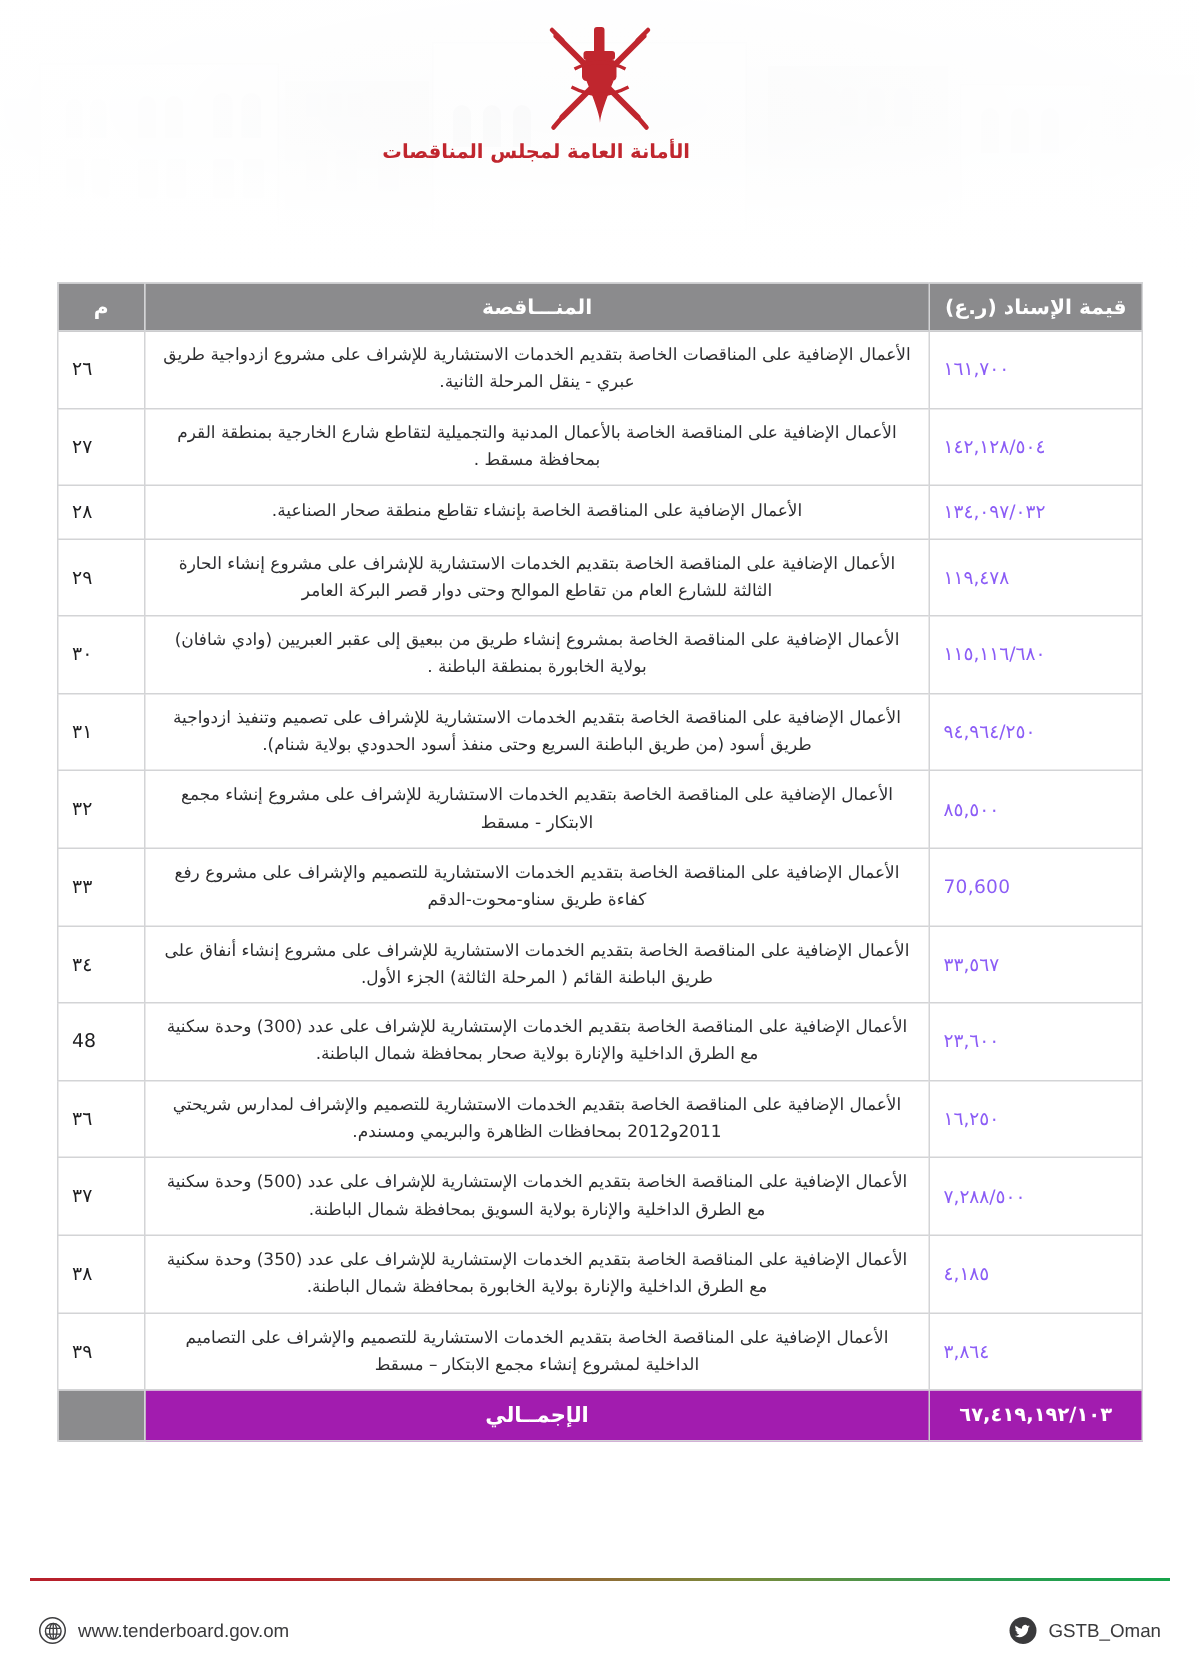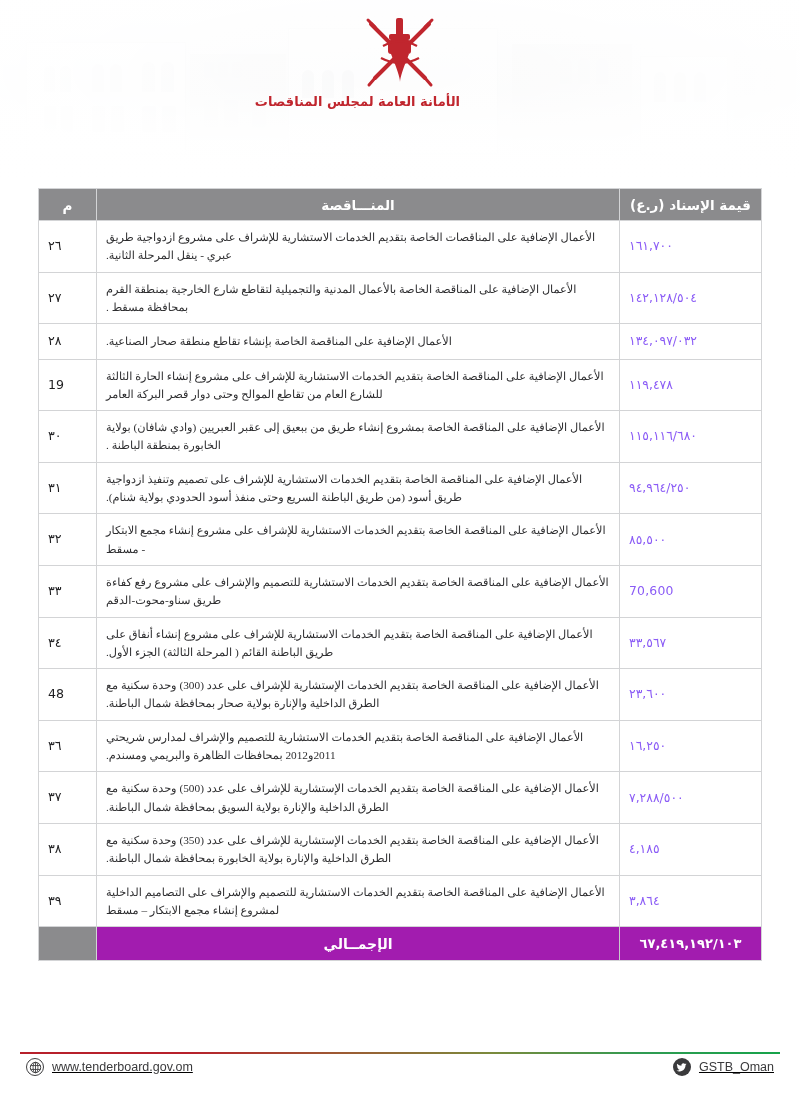--- a/index.html
+++ b/index.html
@@ -139,22 +139,21 @@
 
   td.amount {
     text-align: left;
     font-size: 12.4px;
     letter-spacing: 0.2px;
     color: #8b5cf6;
     white-space: nowrap;
   }
 
   td.desc {
-    text-align: left;
-    font-family: Liberation Serif, serif;
+    text-align: center;
   }
 
   td.num {
     text-align: left;
     font-size: 12.6px;
     color: #1e1e20;
   }
 
   tfoot td {
     background: #a21caf;
@@ -196,28 +195,27 @@
       #b7202b 0%,
       #b7202b 22%,
       #9d5a33 42%,
       #7b8a3c 62%,
       #2f9b52 82%,
       #16a34a 100%);
   }
 
   .footer-row {
     position: absolute;
-    top: 32px;
+    top: 52px;
     left: 26px;
     right: 26px;
     display: flex;
     justify-content: space-between;
     align-items: center;
     direction: ltr;
-    text-decoration: underline;
   }
 
   .footer-item {
     display: flex;
     align-items: center;
     gap: 8px;
     font-size: 12.5px;
     color: #3a3a3c;
     font-family: "Liberation Sans", sans-serif;
   }
@@ -344,21 +342,21 @@
             <td class="num">٢٧</td>
           </tr>
           <tr>
             <td class="amount">١٣٤,٠٩٧/٠٣٢</td>
             <td class="desc">الأعمال الإضافية على المناقصة الخاصة  بإنشاء تقاطع منطقة صحار الصناعية.</td>
             <td class="num">٢٨</td>
           </tr>
           <tr>
             <td class="amount">١١٩,٤٧٨</td>
             <td class="desc">الأعمال الإضافية على المناقصة الخاصة بتقديم الخدمات الاستشارية للإشراف على مشروع إنشاء الحارة الثالثة للشارع العام من تقاطع الموالح وحتى دوار قصر البركة العامر</td>
-            <td class="num">19</td>
+            <td class="num">٢٩</td>
           </tr>
           <tr>
             <td class="amount">١١٥,١١٦/٦٨٠</td>
             <td class="desc">الأعمال الإضافية على المناقصة الخاصة بمشروع إنشاء طريق من ببعيق إلى عقبر العبريين (وادي شافان) بولاية الخابورة بمنطقة الباطنة .</td>
             <td class="num">٣٠</td>
           </tr>
           <tr>
             <td class="amount">٩٤,٩٦٤/٢٥٠</td>
             <td class="desc">الأعمال الإضافية على المناقصة الخاصة بتقديم الخدمات الاستشارية للإشراف على تصميم وتنفيذ ازدواجية طريق أسود (من طريق الباطنة السريع وحتى منفذ أسود الحدودي بولاية شنام).</td>
             <td class="num">٣١</td>

